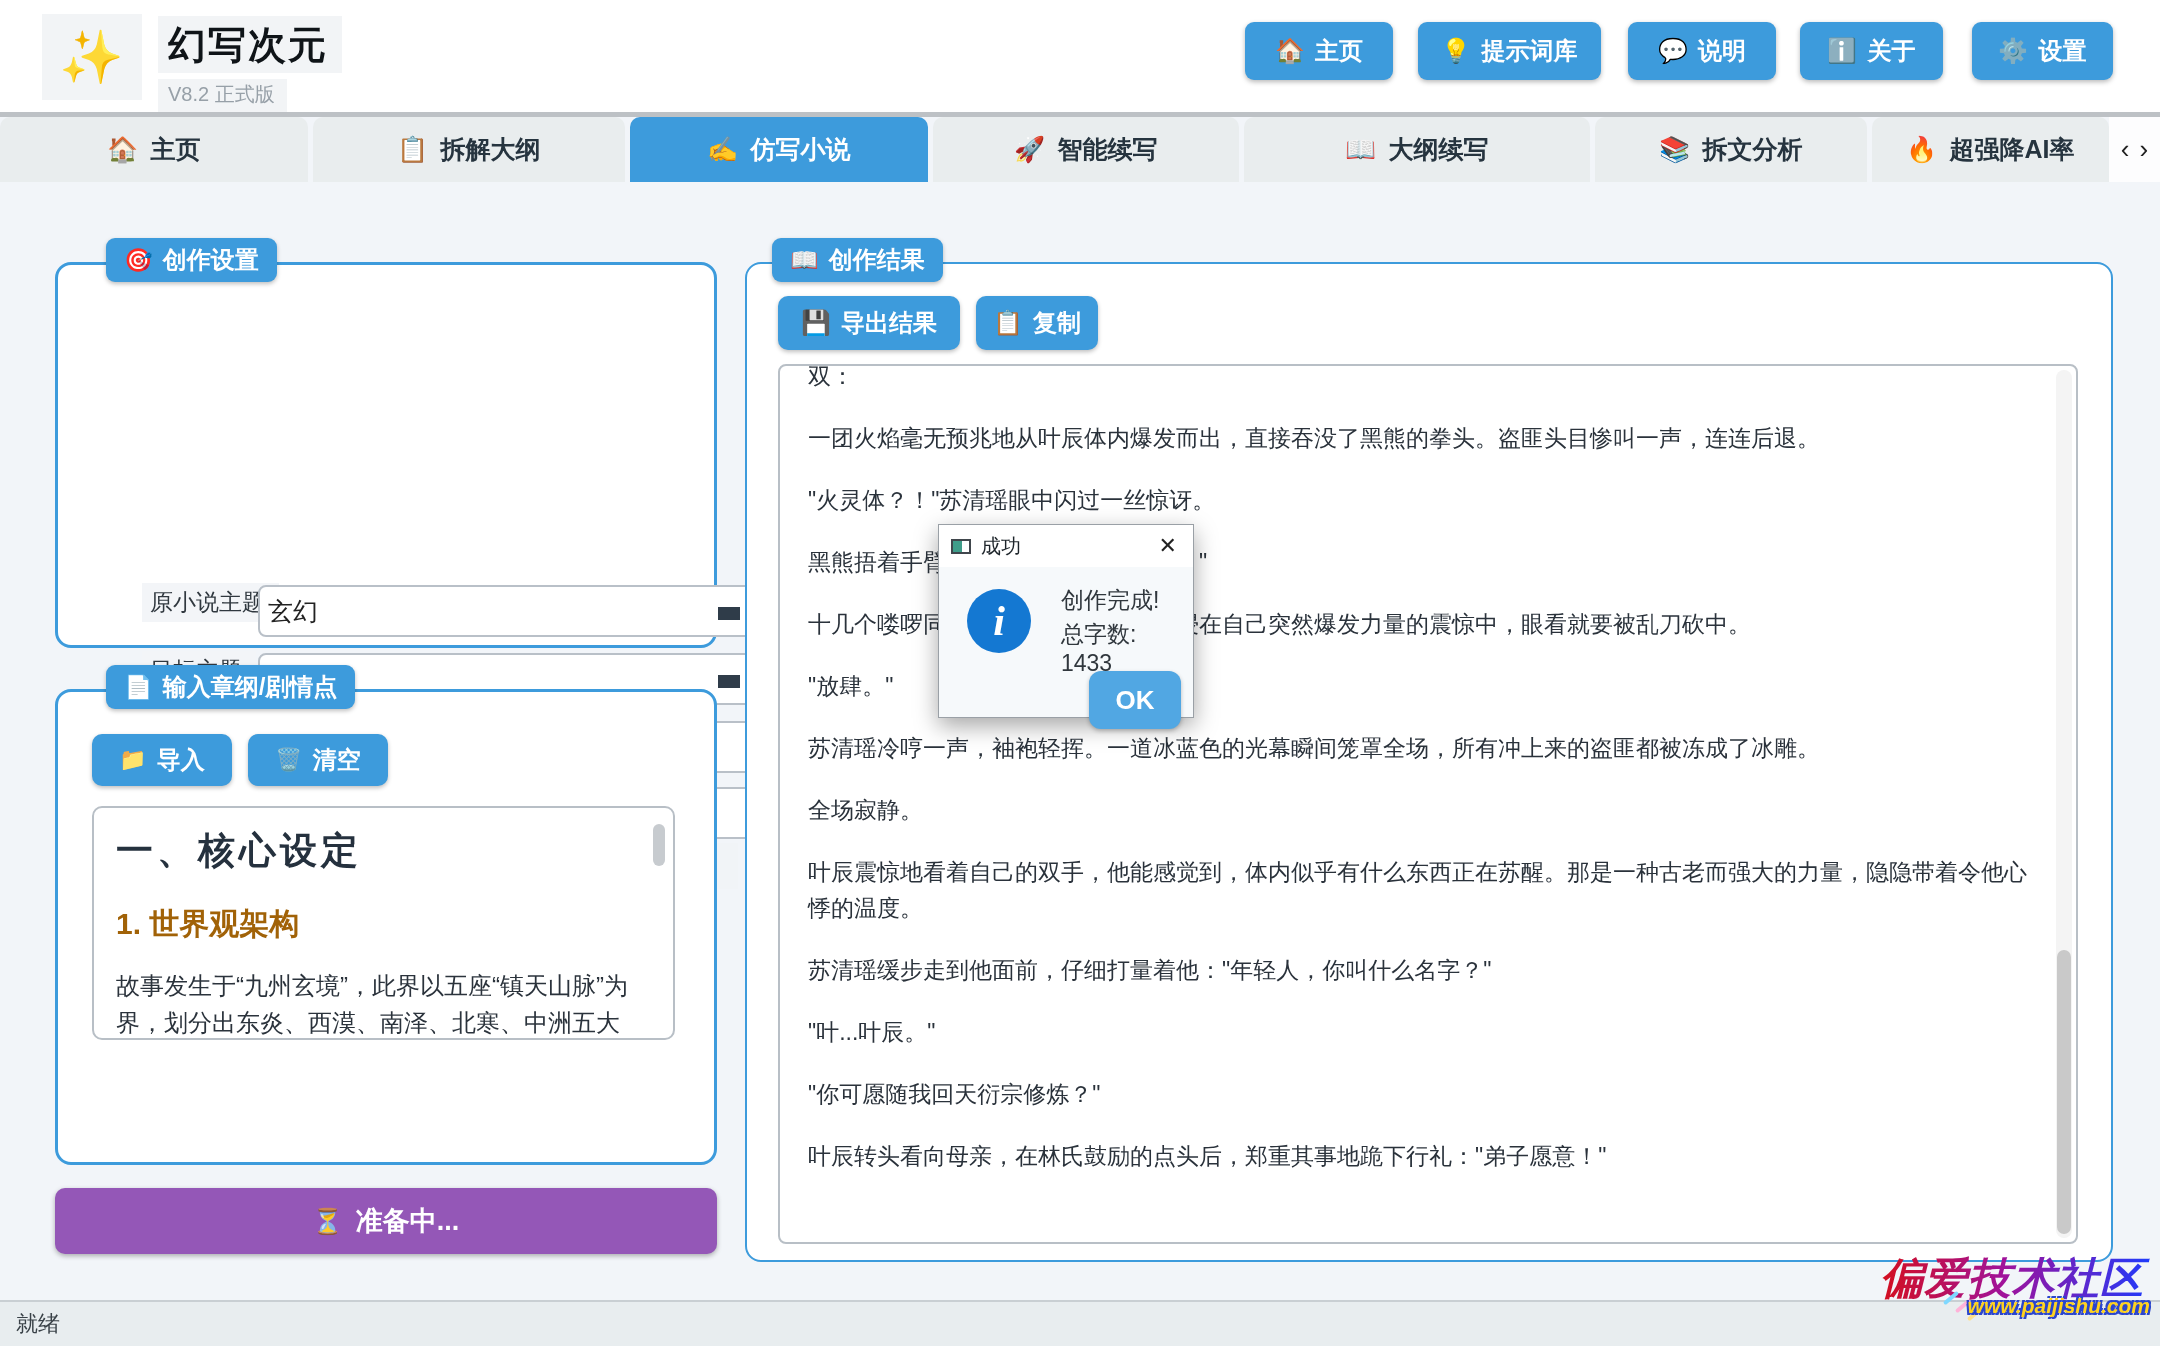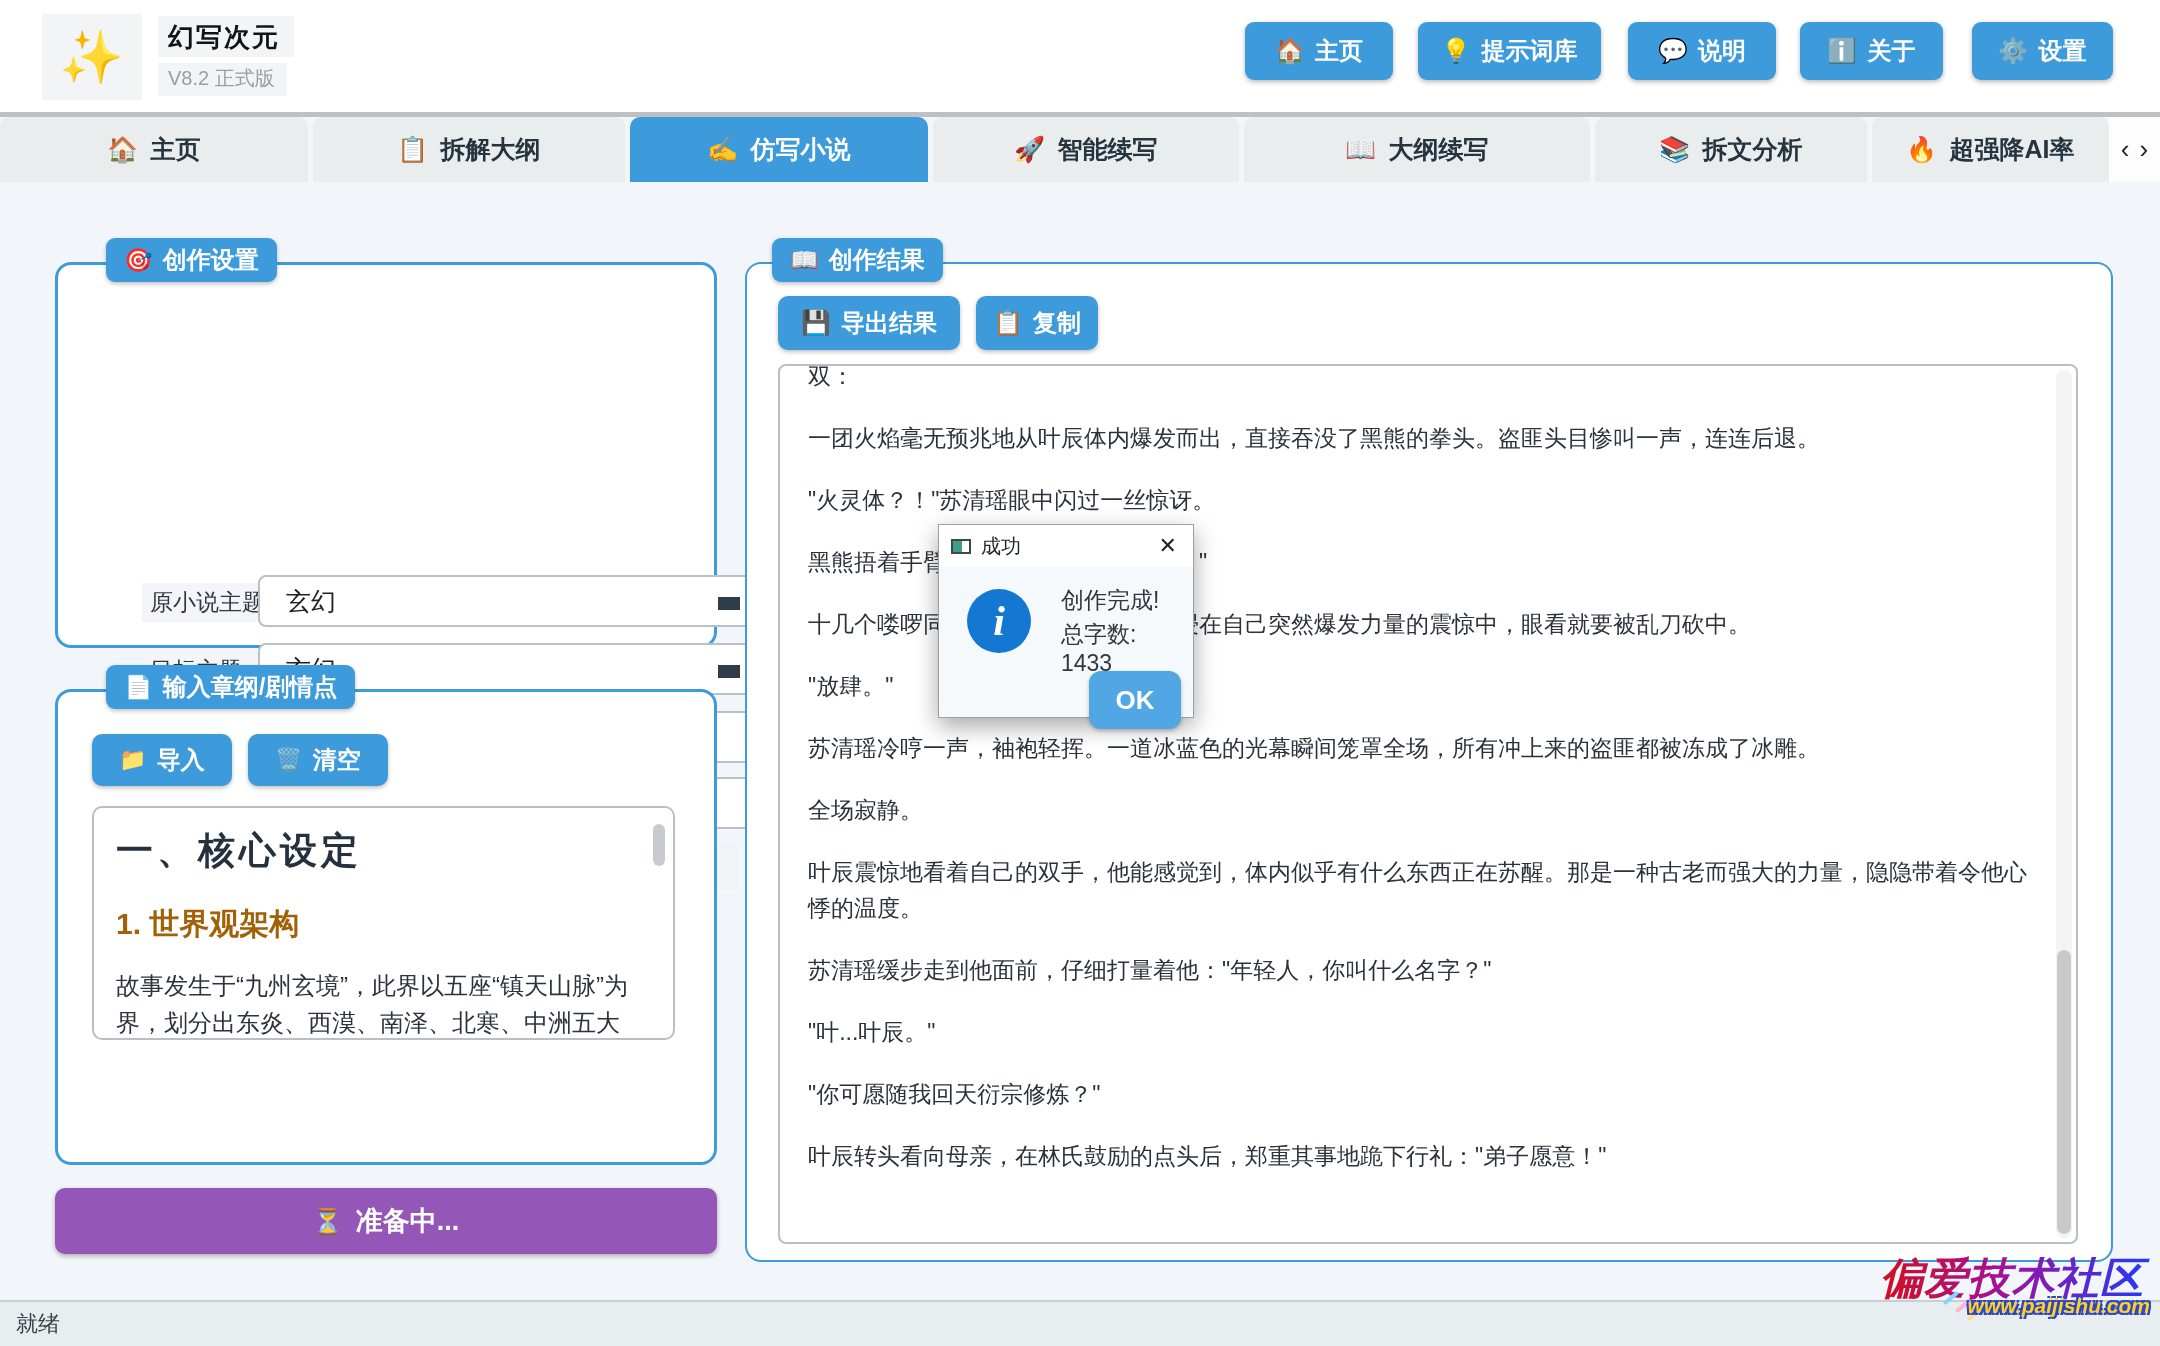--- a/index.html
+++ b/index.html
@@ -4,21 +4,21 @@
 <style>
   * { margin:0; padding:0; box-sizing:border-box; }
   html,body { width:2160px; height:1346px; overflow:hidden; }
   body { font-family:"Liberation Sans","DejaVu Sans",sans-serif; background:#fff; }
   #app { position:relative; width:2160px; height:1346px; background:#f2f5f9; }
 
   
   .header { position:absolute; left:0; top:0; width:2160px; height:112px; background:#ffffff; }
   .logo-box { position:absolute; left:42px; top:14px; width:100px; height:86px; background:#f2f4f6; display:flex; align-items:center; justify-content:center; font-size:52px; }
   .title-wrap { position:absolute; left:158px; top:16px; }
-  .app-title { display:inline-block; background:#f2f4f6; padding:4px 14px 2px 10px; font-size:26px; font-weight:900; color:#0f1418; letter-spacing:2px; }
+  .app-title { display:inline-block; background:#f2f4f6; padding:4px 14px 2px 10px; font-size:38px; font-weight:900; color:#0f1418; letter-spacing:2px; }
   .app-version { display:block; margin-top:6px; background:#f2f4f6; width:max-content; padding:2px 12px 4px 10px; font-size:20px; color:#97a0a8; }
   .hbtn { position:absolute; top:22px; height:58px; background:#3d9bdc; border-radius:9px; box-shadow:0 2px 5px rgba(0,0,0,.28); display:flex; align-items:center; justify-content:center; gap:10px; color:#fff; font-size:24px; font-weight:700; cursor:pointer; }
   .hbtn .ic { font-size:24px; }
   .hbtn0 { left:1245px; width:148px; } .hbtn1 { left:1418px; width:183px; }
   .hbtn2 { left:1628px; width:148px; } .hbtn3 { left:1800px; width:143px; }
   .hbtn4 { left:1972px; width:141px; }
   .header-divider { position:absolute; left:0; top:112px; width:2160px; height:5px; background:#bdc1c5; }
 
   
   .tabbar { position:absolute; left:0; top:117px; width:2160px; height:65px; background:#f2f5f9; }
@@ -33,21 +33,21 @@
   .tab-arrows span { cursor:pointer; }
 
   
   .panel { position:absolute; background:#fff; border:3px solid #3d9bdc; border-radius:16px; }
   .chip { position:absolute; background:#3d9bdc; border-radius:9px; box-shadow:0 2px 4px rgba(0,0,0,.25); display:flex; align-items:center; gap:10px; padding:0 18px; height:44px; color:#fff; font-size:24px; font-weight:700; z-index:5; }
   .chip .ic { font-size:23px; }
 
   .panel1 { left:55px; top:262px; width:662px; height:386px; }
   .chip1 { left:106px; top:238px; }
   .frow-label { position:absolute; left:84px; background:#f3f5f8; padding:4px 8px; font-size:23px; color:#30383f; }
-  .ffield { position:absolute; left:200px; width:506px; height:52px; background:#fff; border:2px solid #b9c0c8; border-radius:8px; font-size:25px; color:#222; display:flex; align-items:center; padding-left:26px; }
+  .ffield { position:absolute; left:200px; width:506px; height:52px; background:#fff; border:2px solid #b9c0c8; border-radius:8px; font-size:25px; color:#222; display:flex; align-items:center; padding-left:8px;margin-top:10px; }
   .sel-mark { position:absolute; right:22px; top:20px; width:22px; height:13px; background:#2f3c49; }
   .chk-strip { position:absolute; left:200px; top:578px; width:480px; height:46px; background:#f1f4f7; display:flex; align-items:center; }
   .chk-box { width:26px; height:26px; border:2px solid #aab2ba; background:#fff; border-radius:3px; margin-left:8px; cursor:pointer; }
   .chk-label { font-size:23px; color:#222b33; margin-left:14px; }
 
   .panel2 { left:55px; top:689px; width:662px; height:476px; }
   .chip2 { left:106px; top:665px; }
   .sbtn { position:absolute; top:734px; width:140px; height:52px; background:#3d9bdc; border-radius:10px; box-shadow:0 2px 4px rgba(0,0,0,.25); display:flex; align-items:center; justify-content:center; gap:10px; color:#fff; font-size:24px; font-weight:700; cursor:pointer; }
   .sbtn .ic { font-size:22px; }
   .btn-import { left:92px; } .btn-clear { left:248px; }

